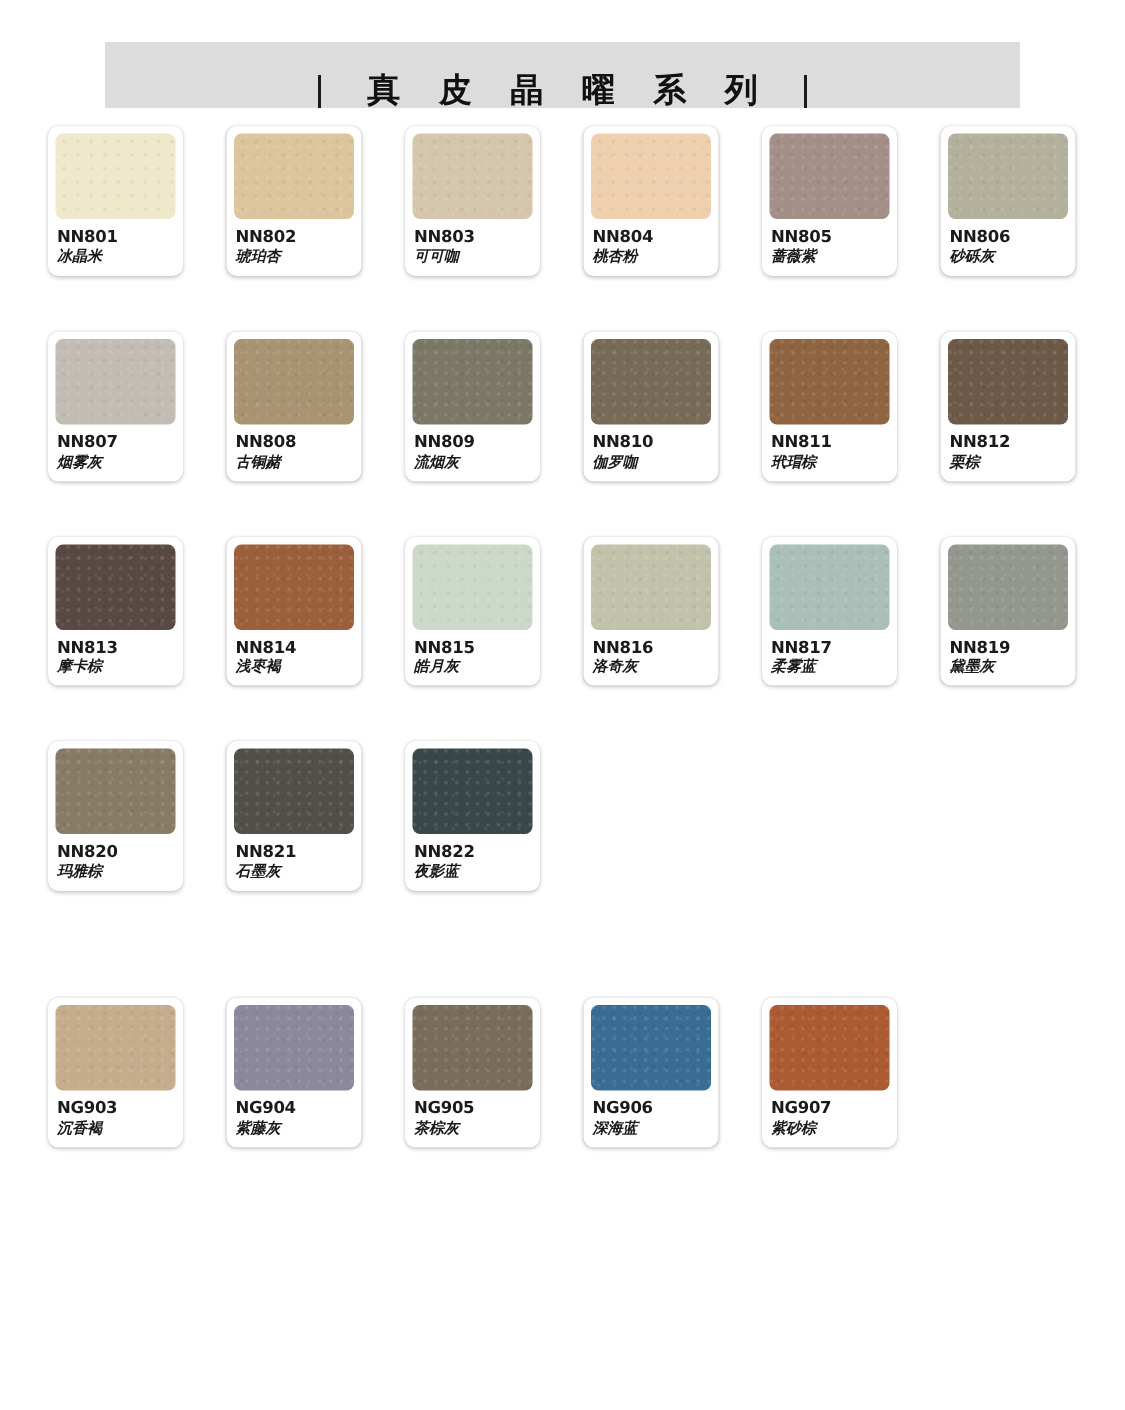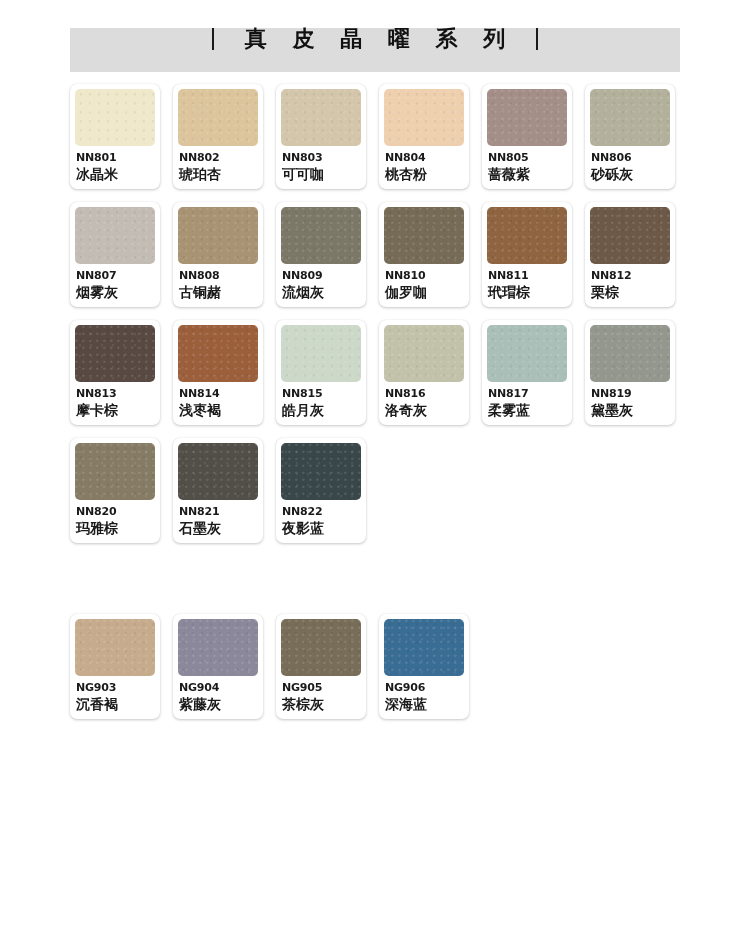--- a/index.html
+++ b/index.html
@@ -20,21 +20,21 @@
     height: 940px;
     background: #ffffff;
   }
 
   
   .section-header {
     margin: 0 70px;
     height: 44px;
     background: #dcdcdc;
     display: flex;
-    align-items: flex-start;
+    align-items: flex-end;
     justify-content: center;
   }
   .section-header .rule {
     display: inline-block;
     width: 2px;
     height: 22px;
     background: #1a1a1a;
   }
   .section-header .title {
     font-size: 22px;
@@ -42,27 +42,28 @@
     color: #111111;
     letter-spacing: 9px;
     text-indent: 9px;
     margin: 0 22px;
     font-family: "DejaVu Sans", "Liberation Sans", sans-serif;
     line-height: 1;
   }
 
   
   .grid {
-    margin: 0 70px;
+    margin: 0 32px;
     padding-top: 12px;
     display: grid;
     grid-template-columns: repeat(6, 95px);
     column-gap: 0px;
     row-gap: 0px;
     justify-content: space-between;
+    gap: 24px;
   }
 
   .card {
     width: 80px;
     background: #ffffff;
     border-radius: 7px;
     box-shadow: 0 1px 3px rgba(0,0,0,0.22), 0 0 1px rgba(0,0,0,0.10);
     padding: 5px 5px 6px 5px;
     box-sizing: content-box;
     margin-bottom: 13px;
@@ -94,26 +95,27 @@
   }
   .code {
     font-size: 11px;
     font-weight: 700;
     color: #1a1a1a;
     line-height: 1.25;
     letter-spacing: -0.2px;
     font-family: "DejaVu Sans", "Liberation Sans", sans-serif;
   }
   .name {
-    font-size: 14px;
+    font-size: 10px;
     font-weight: 700;
     color: #1a1a1a;
     line-height: 1.3;
     letter-spacing: 0px;
     font-family: "DejaVu Sans", "Liberation Sans", sans-serif;
+    font-style: italic;
   }
 
   .section-gap { height: 46px; }
   .top-gap { height: 28px; }
 </style>
 </head>
 <body>
 
 <div class="page">
 
@@ -300,15 +302,22 @@
           <div class="name">茶棕灰</div>
         </div>
       </div>
       <div class="card">
         <div class="swatch" style="background: rgb(58, 109, 148);"></div>
         <div class="card-meta">
           <div class="code">NG906</div>
           <div class="name">深海蓝</div>
         </div>
       </div>
+      <div class="card">
+        <div class="swatch" style="background: rgb(171, 90, 49);"></div>
+        <div class="card-meta">
+          <div class="code">NG907</div>
+          <div class="name">紫砂棕</div>
+        </div>
+      </div>
     </div>
 
 </div>
 
 </body></html>

